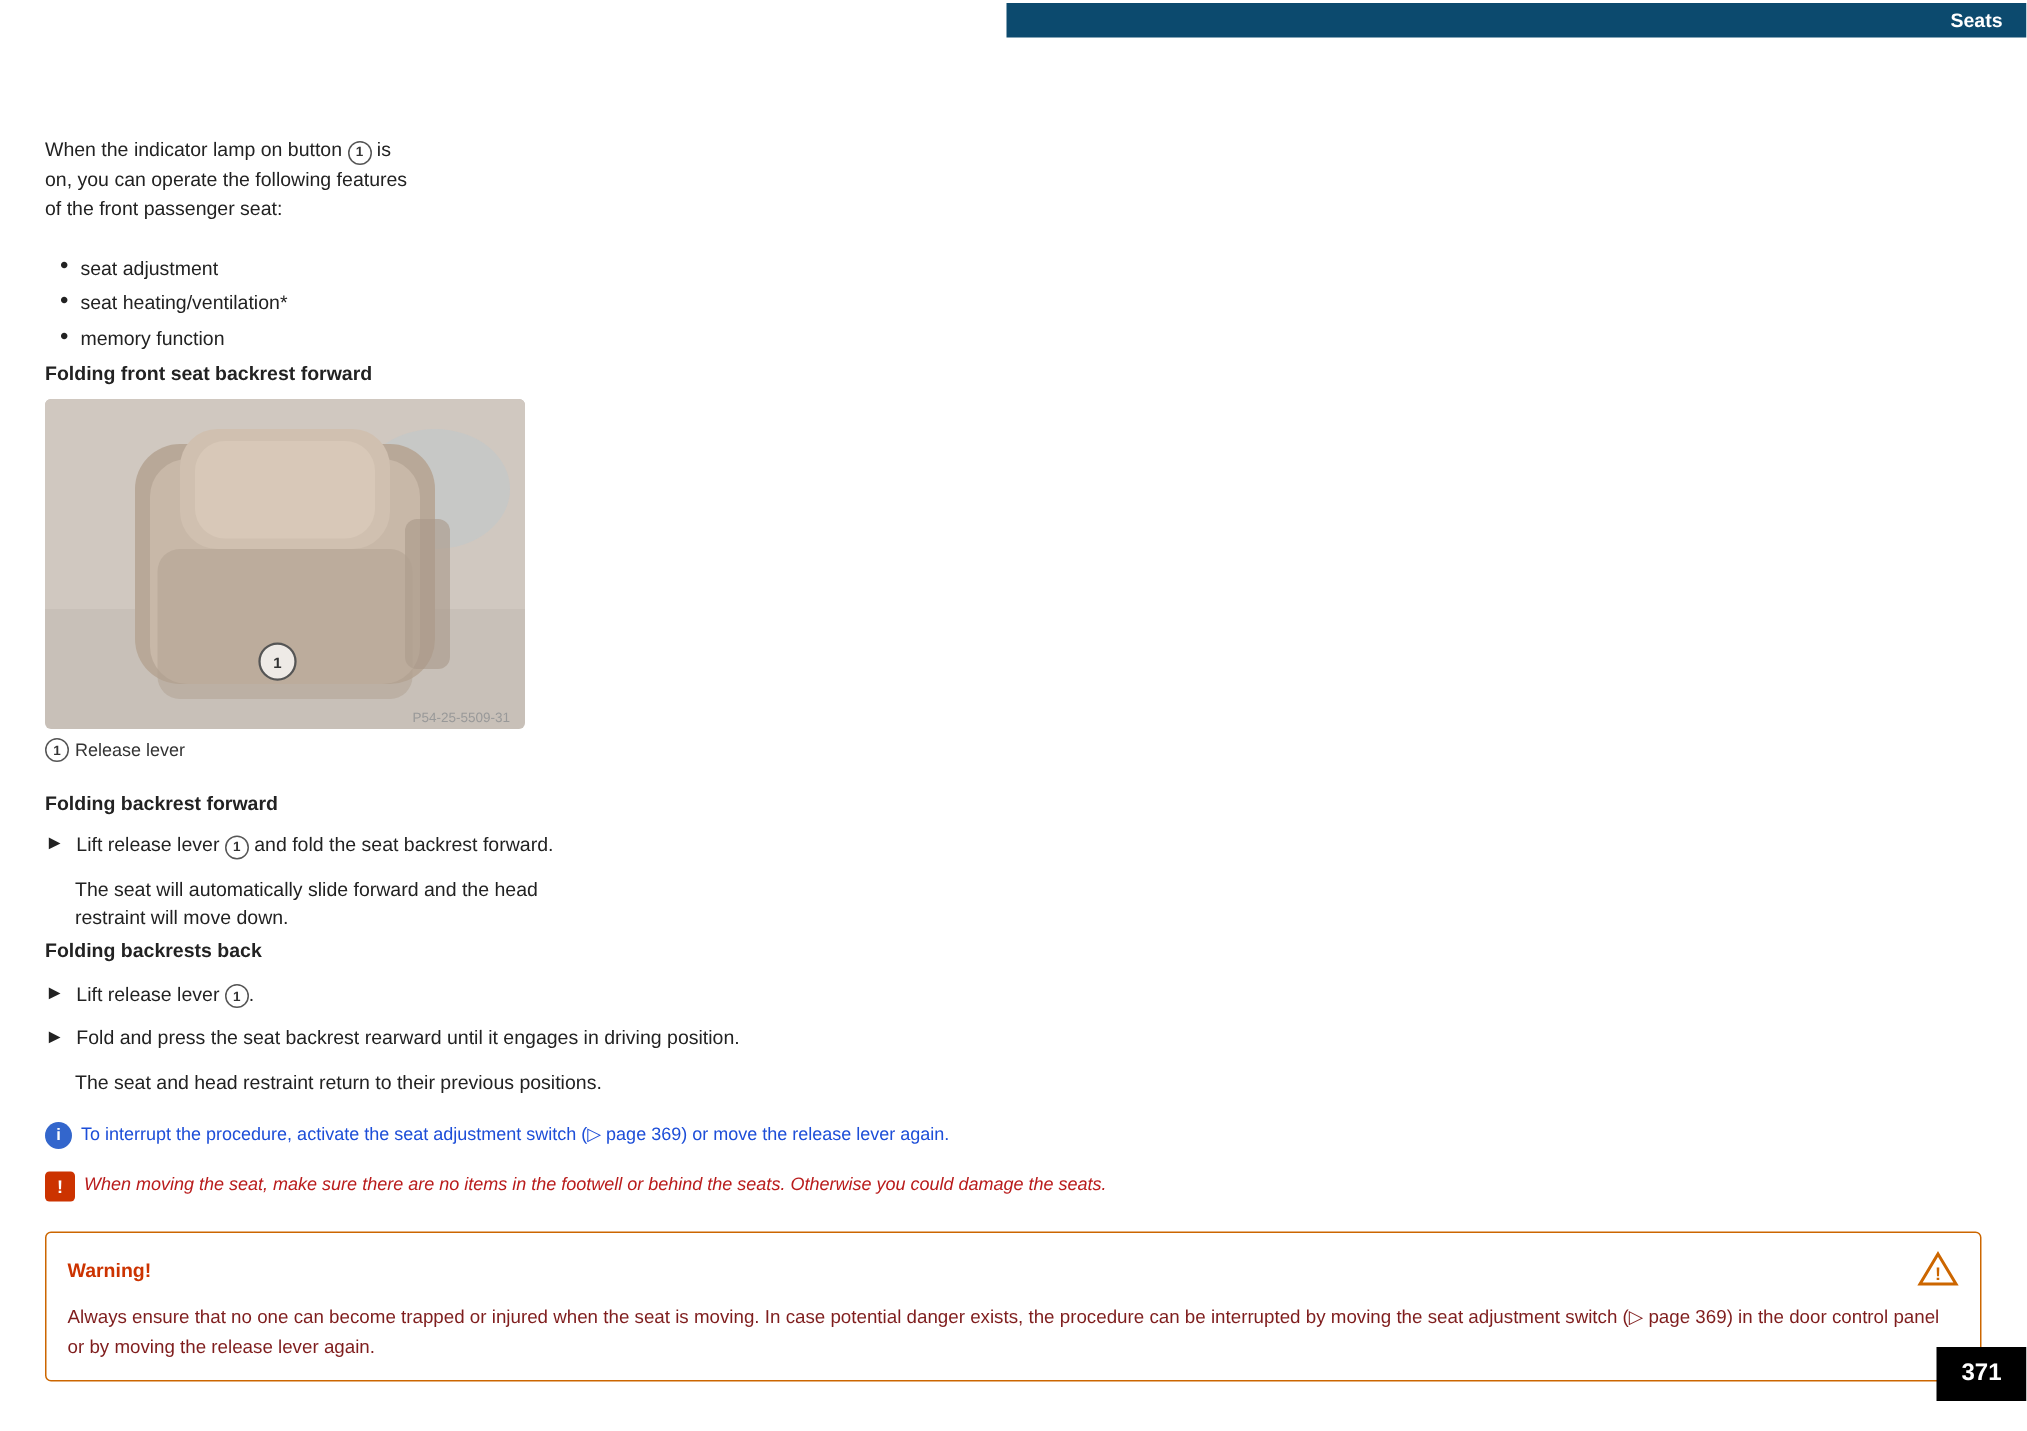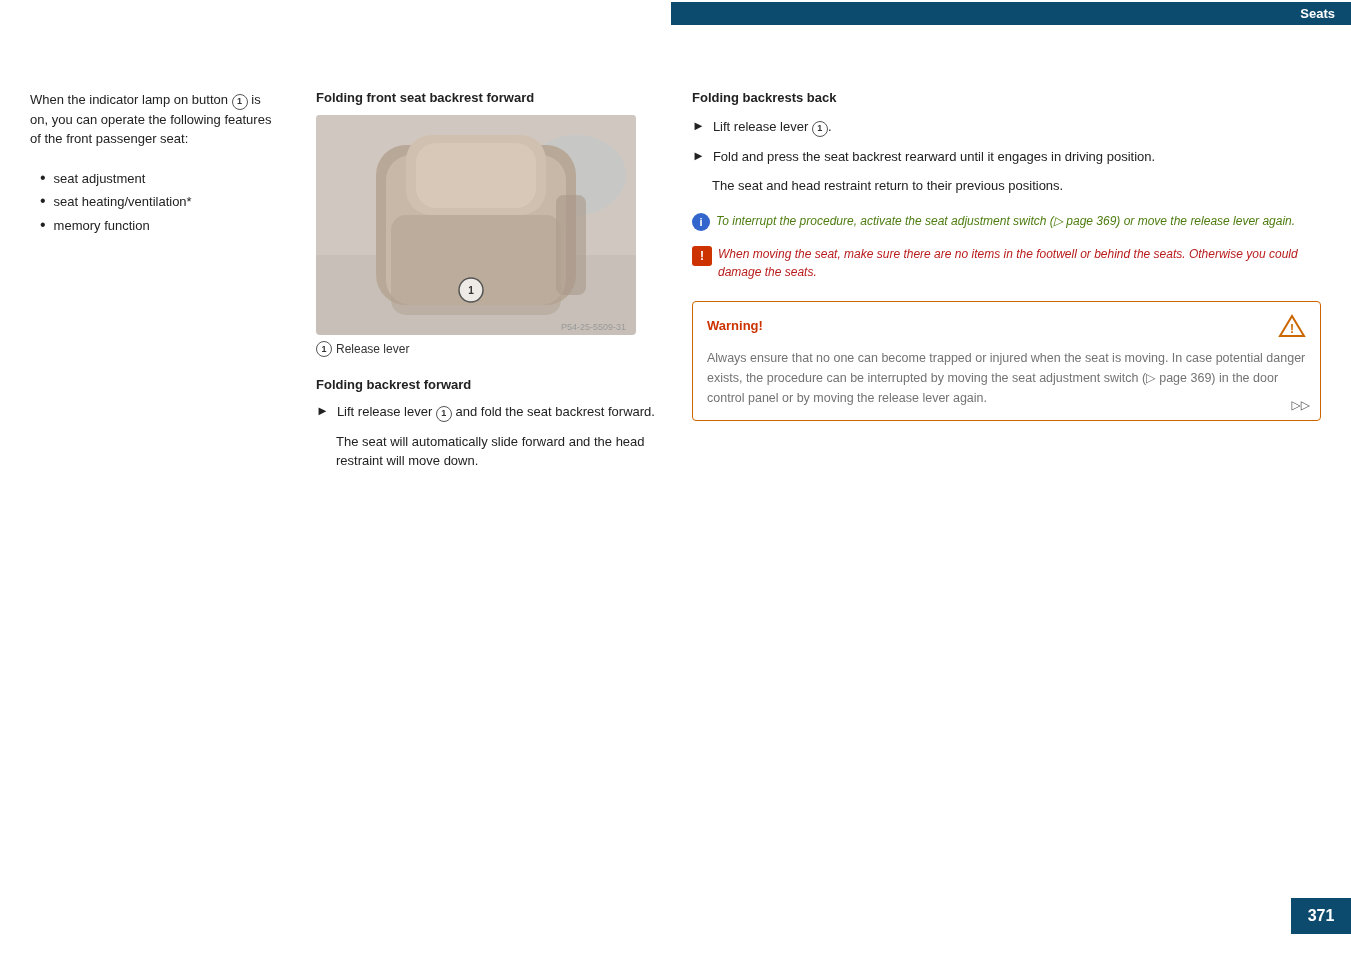--- a/index.html
+++ b/index.html
@@ -44,21 +44,22 @@
     }
 
     
     .main-content {
       position: absolute;
       top: 70px;
       left: 0;
       right: 0;
       display: flex;
       padding: 20px 30px;
-      gap: 16px;
+      gap: 4px;
+      flex-direction: column;
     }
 
     
     .left-column {
       width: 270px;
       flex-shrink: 0;
       padding-right: 20px;
     }
 
     .left-intro {
@@ -189,22 +190,21 @@
       color: #fff;
       font-weight: bold;
       font-size: 11px;
       flex-shrink: 0;
       margin-top: 1px;
     }
 
     .info-text {
       font-size: 12px;
       line-height: 1.5;
-      color: #4d7c0f;
-      font-style: italic;
+      color: #1d4ed8;
     }
 
     .warning-note {
       display: flex;
       align-items: flex-start;
       gap: 6px;
       margin-top: 14px;
     }
 
     .warning-icon-sq {
@@ -258,37 +258,37 @@
     }
 
     .triangle-icon svg {
       width: 100%;
       height: 100%;
     }
 
     .warning-body-text {
       font-size: 12.5px;
       line-height: 1.6;
-      color: #737373;
+      color: #7f1d1d;
     }
 
     .continue-arrow {
       position: absolute;
       bottom: 8px;
       right: 10px;
       font-size: 12px;
       color: #555;
     }
 
     
     .page-number-box {
       position: absolute;
       bottom: 20px;
       right: 0;
-      background: #0c4a6e;
+      background: #000000;
       color: #fff;
       font-weight: bold;
       font-size: 16px;
       width: 60px;
       height: 36px;
       display: flex;
       align-items: center;
       justify-content: center;
     }
 

